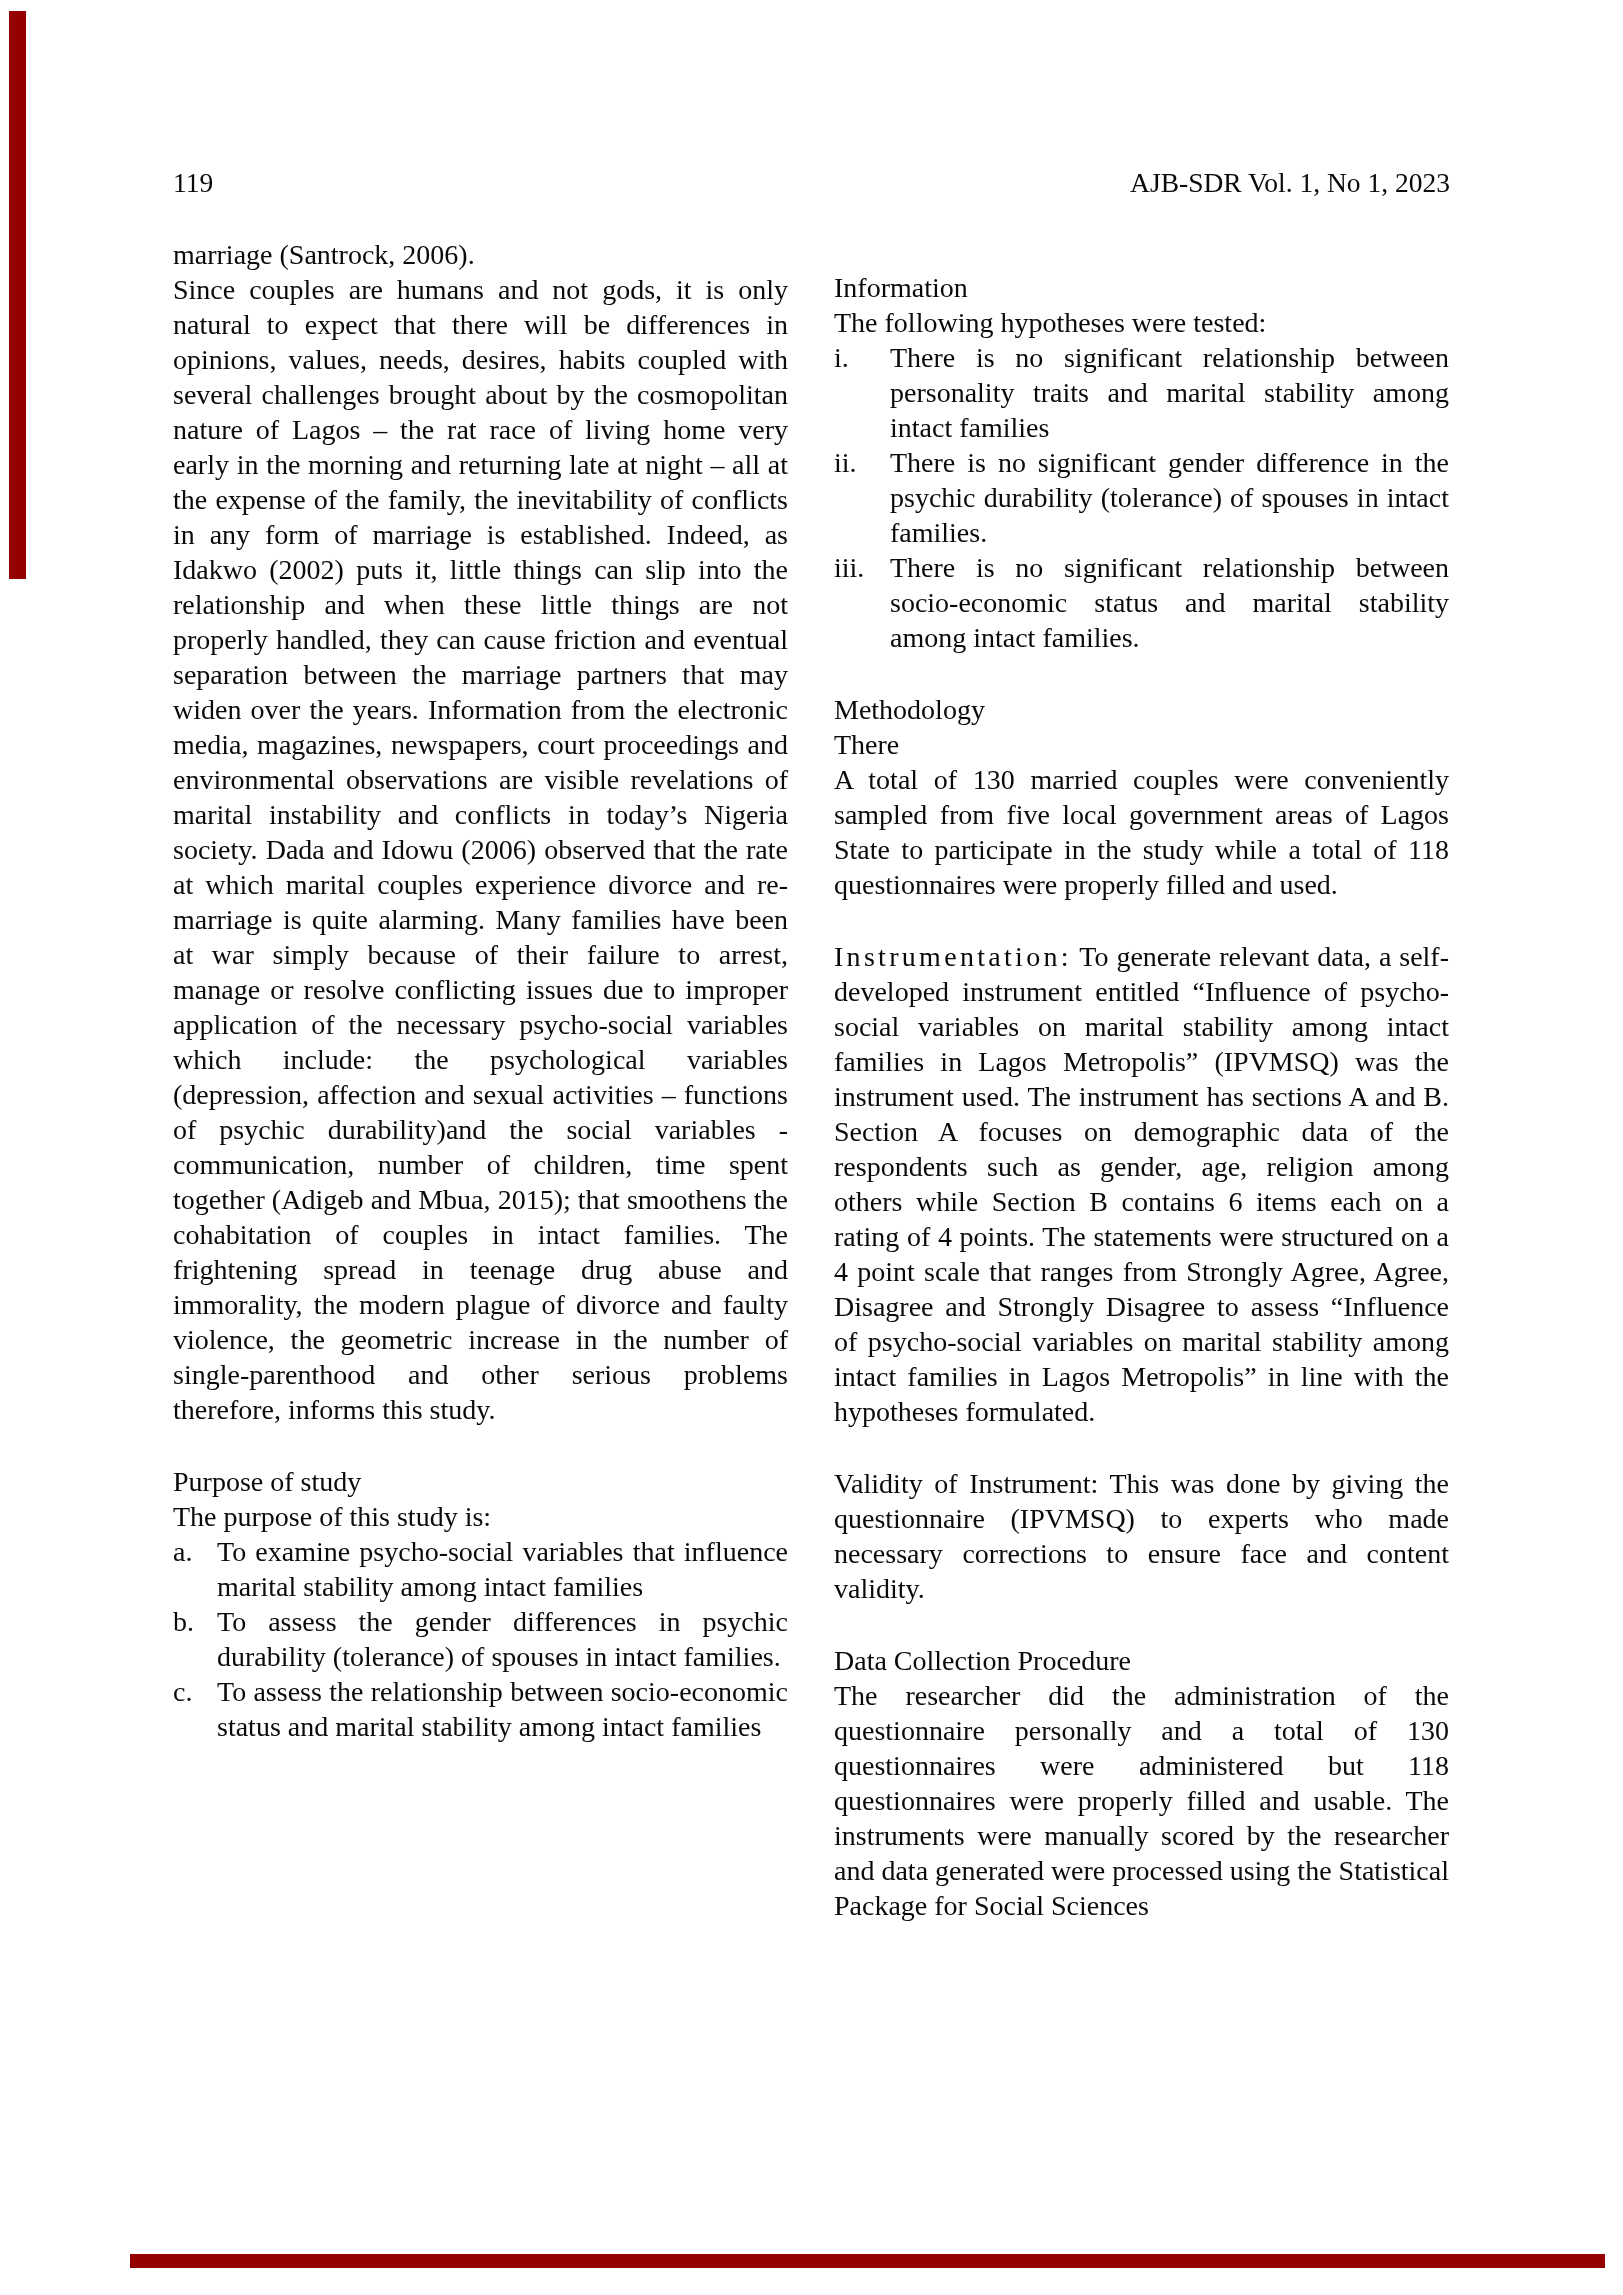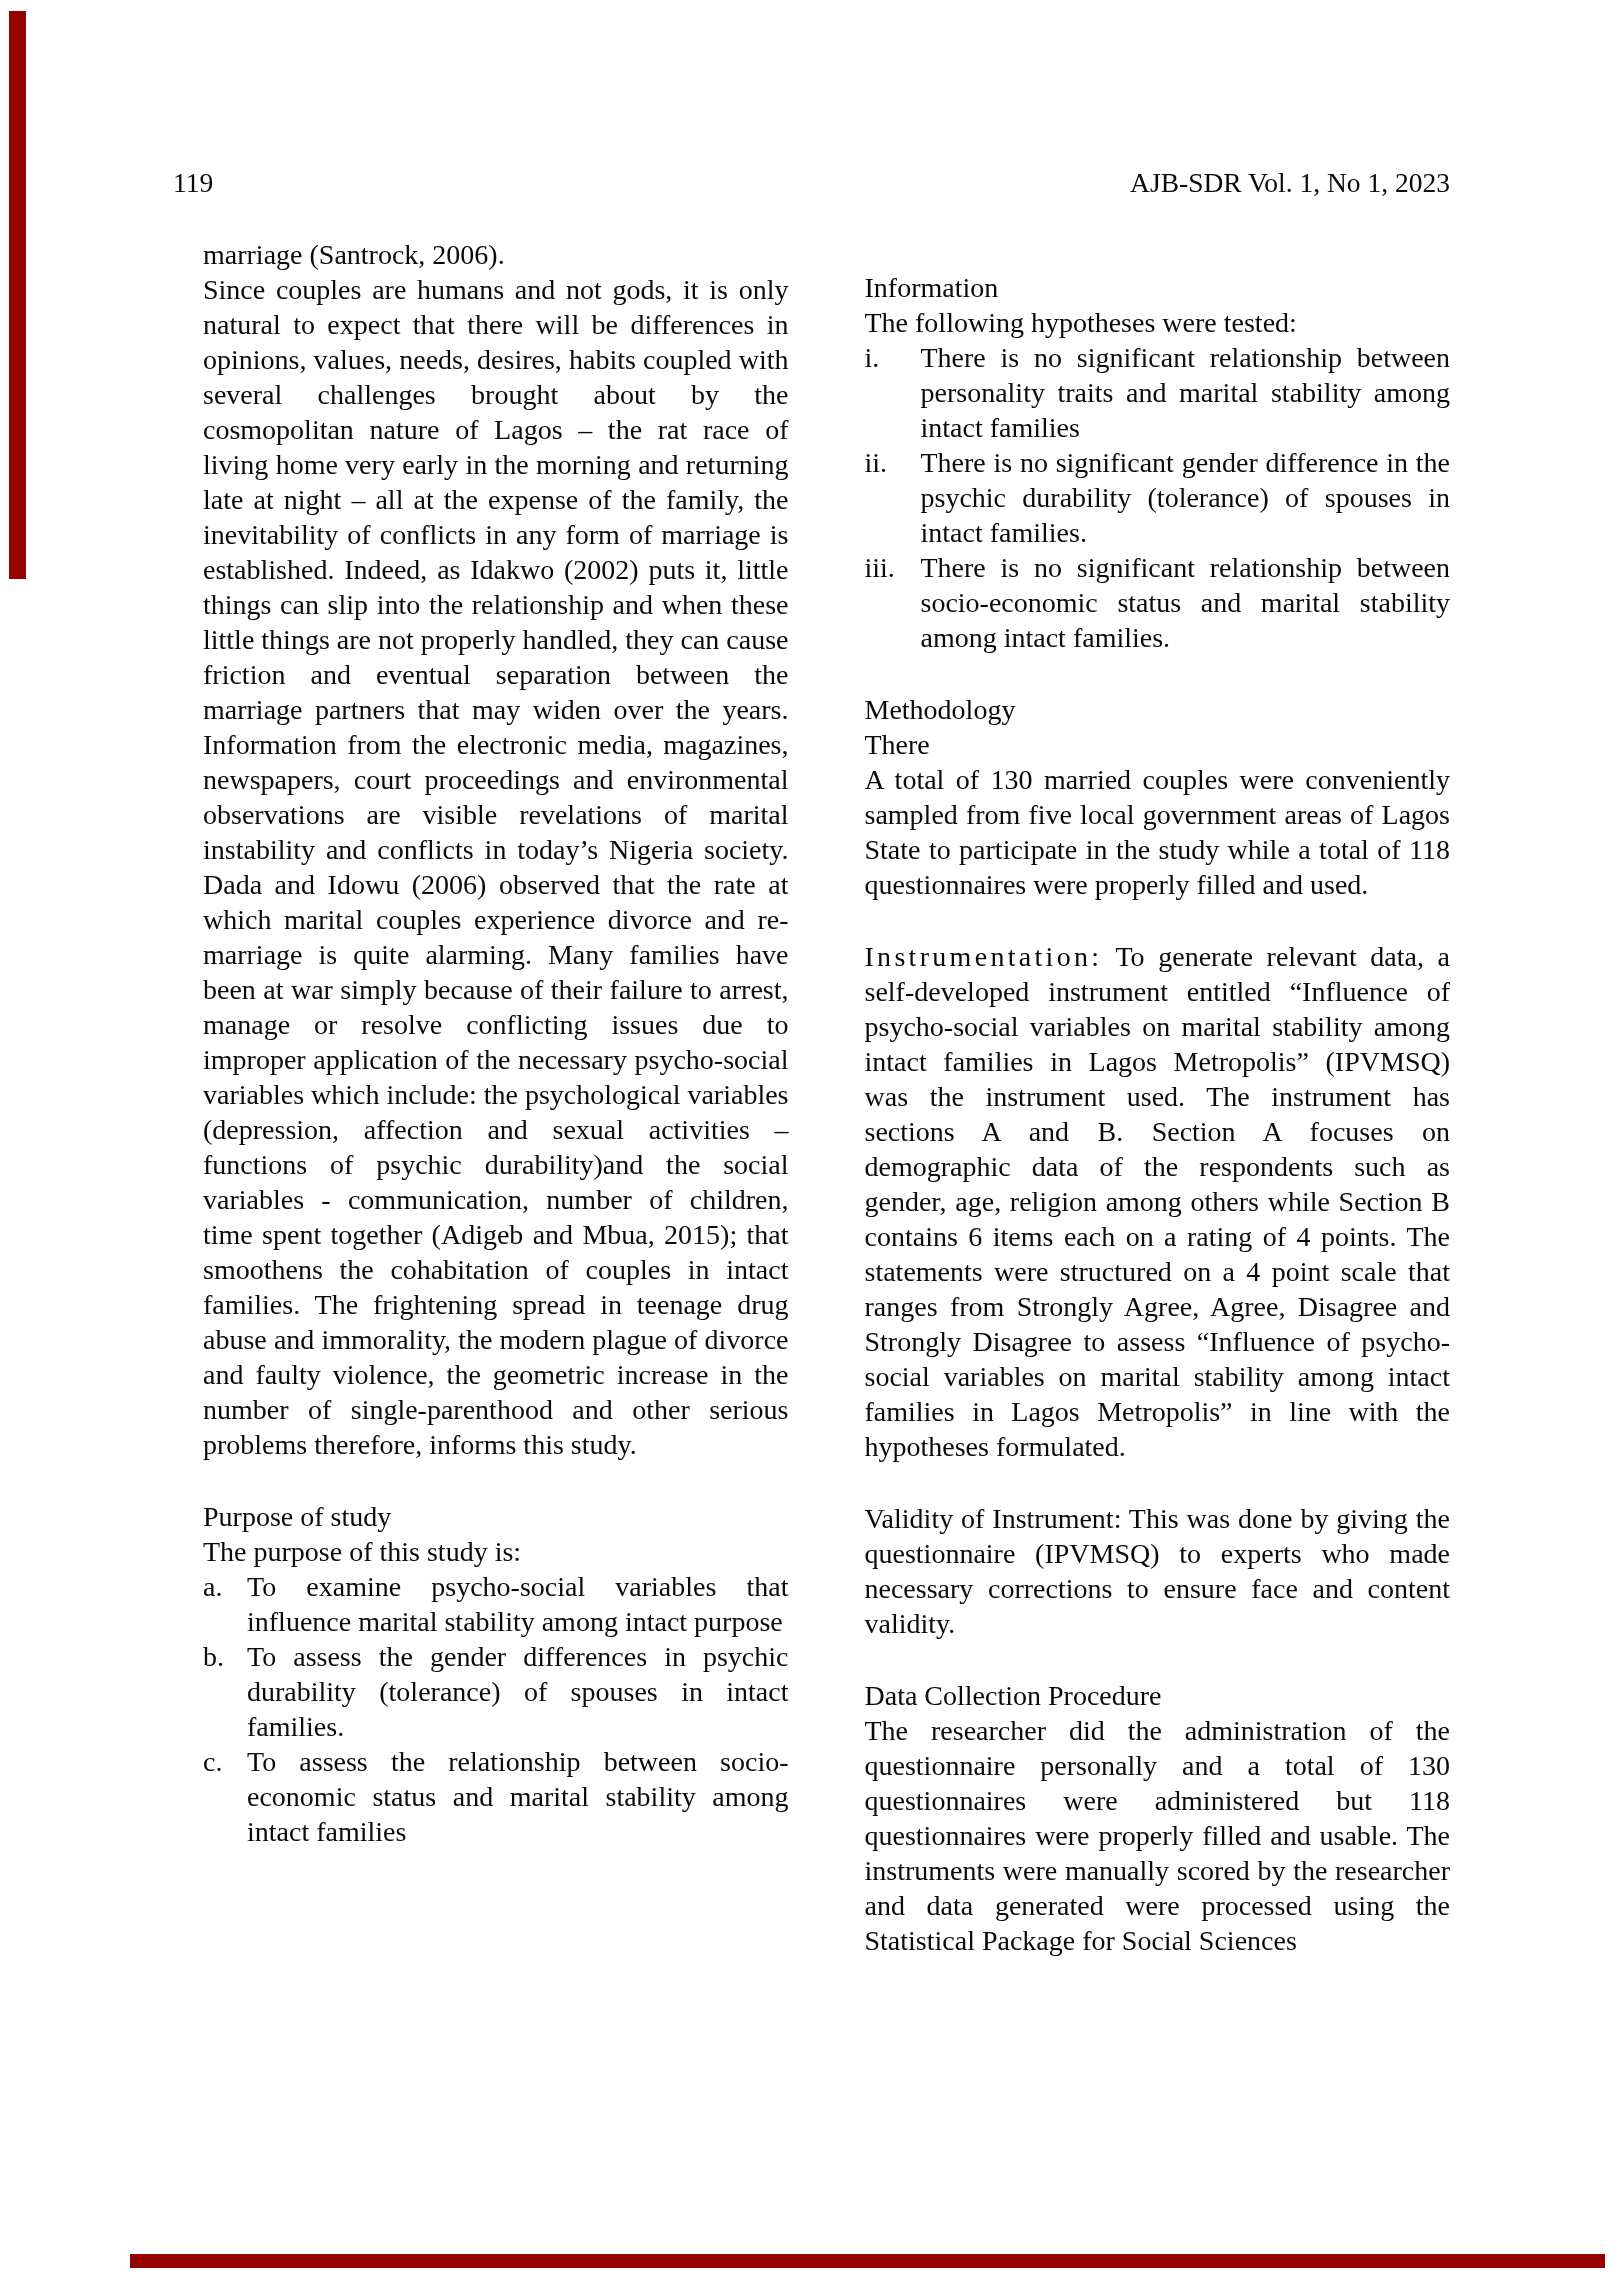--- a/index.html
+++ b/index.html
@@ -49,21 +49,20 @@
     left: 173px;
     width: 1277px;
     display: flex;
     gap: 46px;
     font-size: 28px;
     line-height: 35px;
   }
   .col {
     width: 615px;
     text-align: justify;
-    margin-left: 30px;
   }
   .col-right {
     padding-top: 33px;
   }
   p, h2, h3 {
     margin: 0;
     padding: 0;
     font-size: 28px;
     font-weight: normal;
     line-height: 35px;
@@ -113,21 +112,21 @@
   <section class="col col-left">
     <p class="carryover">marriage (Santrock, 2006).</p>
     <p>Since couples are humans and not gods, it is only natural to expect that there will be differences in opinions, values, needs, desires, habits coupled with several challenges brought about by the cosmopolitan nature of Lagos – the rat race of living home very early in the morning and returning late at night – all at the expense of the family, the inevitability of conflicts in any form of marriage is established. Indeed, as Idakwo (2002) puts it, little things can slip into the relationship and when these little things are not properly handled, they can cause friction and eventual separation between the marriage partners that may widen over the years. Information from the electronic media, magazines, newspapers, court proceedings and environmental observations are visible revelations of marital instability and conflicts in today’s Nigeria society. Dada and Idowu (2006) observed that the rate at which marital couples experience divorce and re-marriage is quite alarming. Many families have been at war simply because of their failure to arrest, manage or resolve conflicting issues due to improper application of the necessary psycho-social variables which include: the psychological variables (depression, affection and sexual activities – functions of psychic durability)and the social variables - communication, number of children, time spent together (Adigeb and Mbua, 2015); that smoothens the cohabitation of couples in intact families. The frightening spread in teenage drug abuse and immorality, the modern plague of divorce and faulty violence, the geometric increase in the number of single-parenthood and other serious problems therefore, informs this study.</p>
 
     <h2 class="section-gap">Purpose of study</h2>
     <p>The purpose of this study is:</p>
 
     <div class="list">
       <div class="list-item">
         <span class="marker-a">a.</span>
-        <span class="item-text">To examine psycho-social variables that influence marital stability among intact purpose</span>
+        <span class="item-text">To examine psycho-social variables that influence marital stability among intact families</span>
       </div>
       <div class="list-item">
         <span class="marker-a">b.</span>
         <span class="item-text">To assess the gender differences in psychic durability (tolerance) of spouses in intact families.</span>
       </div>
       <div class="list-item">
         <span class="marker-a">c.</span>
         <span class="item-text">To assess the relationship between socio-economic status and marital stability among intact families</span>
       </div>
     </div>

